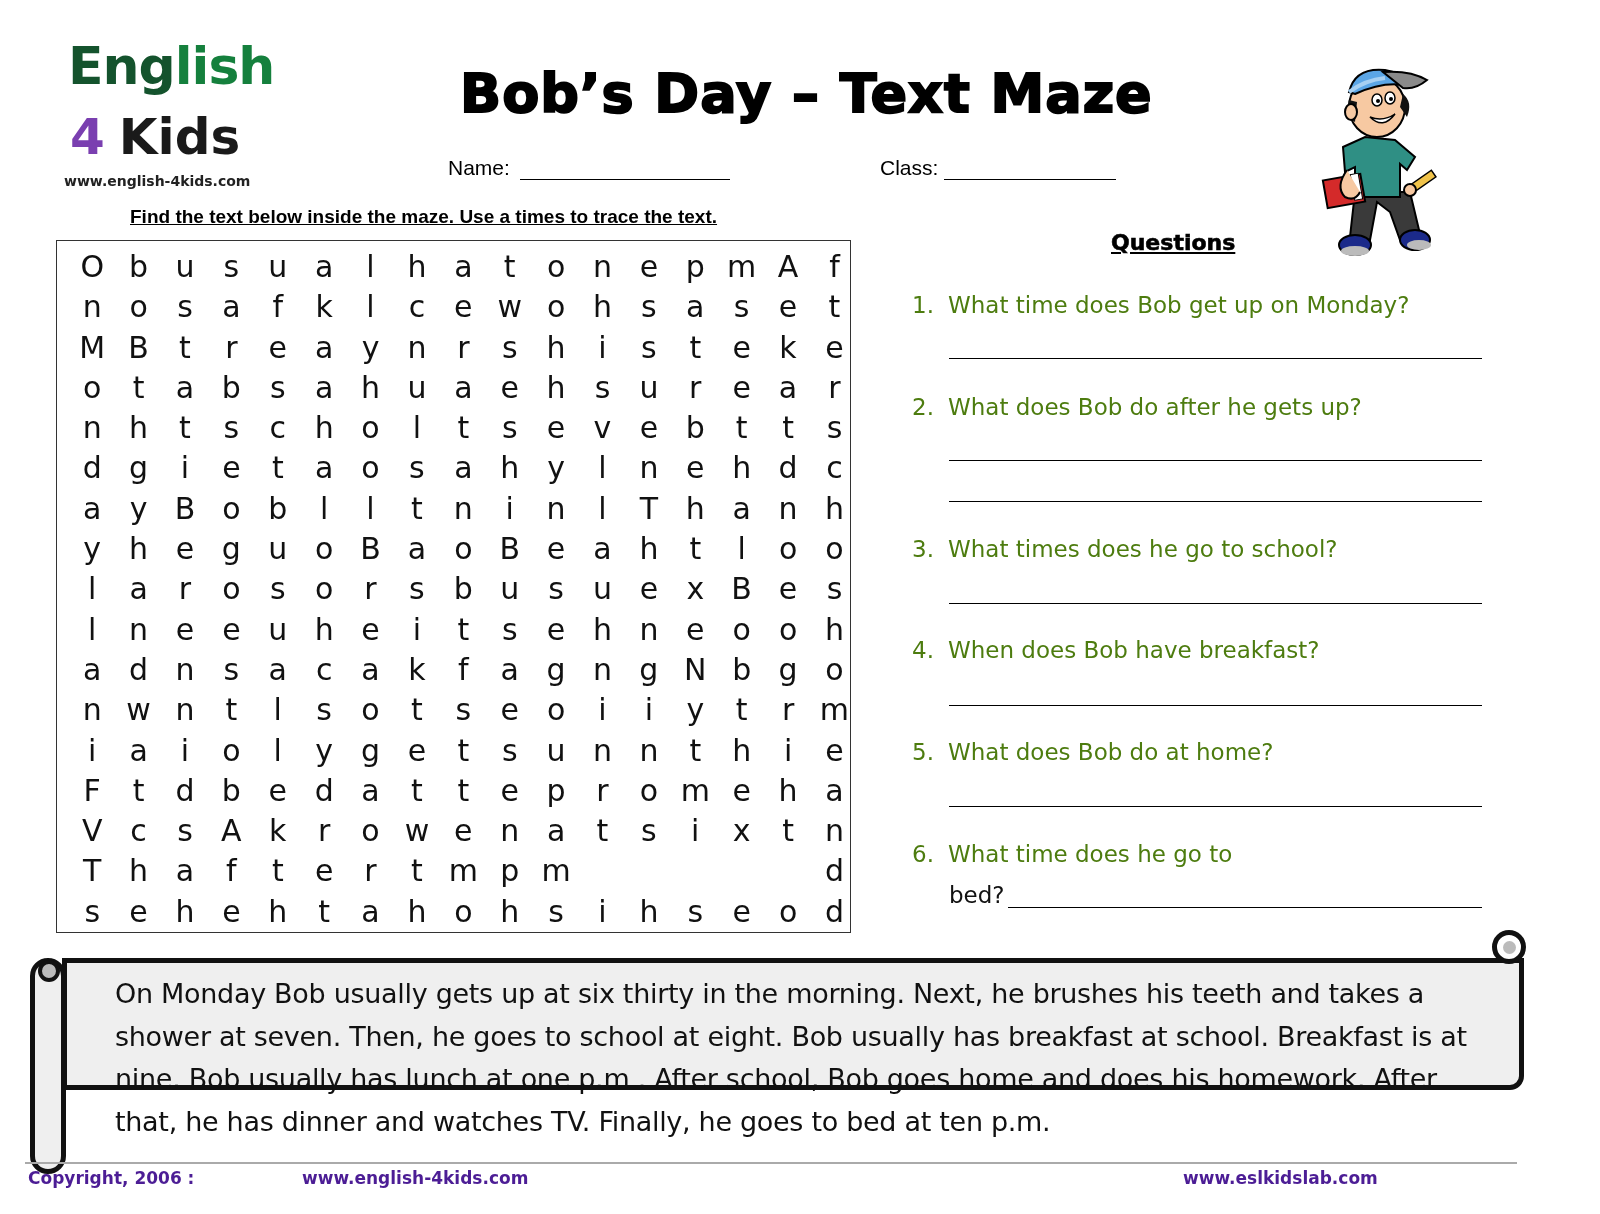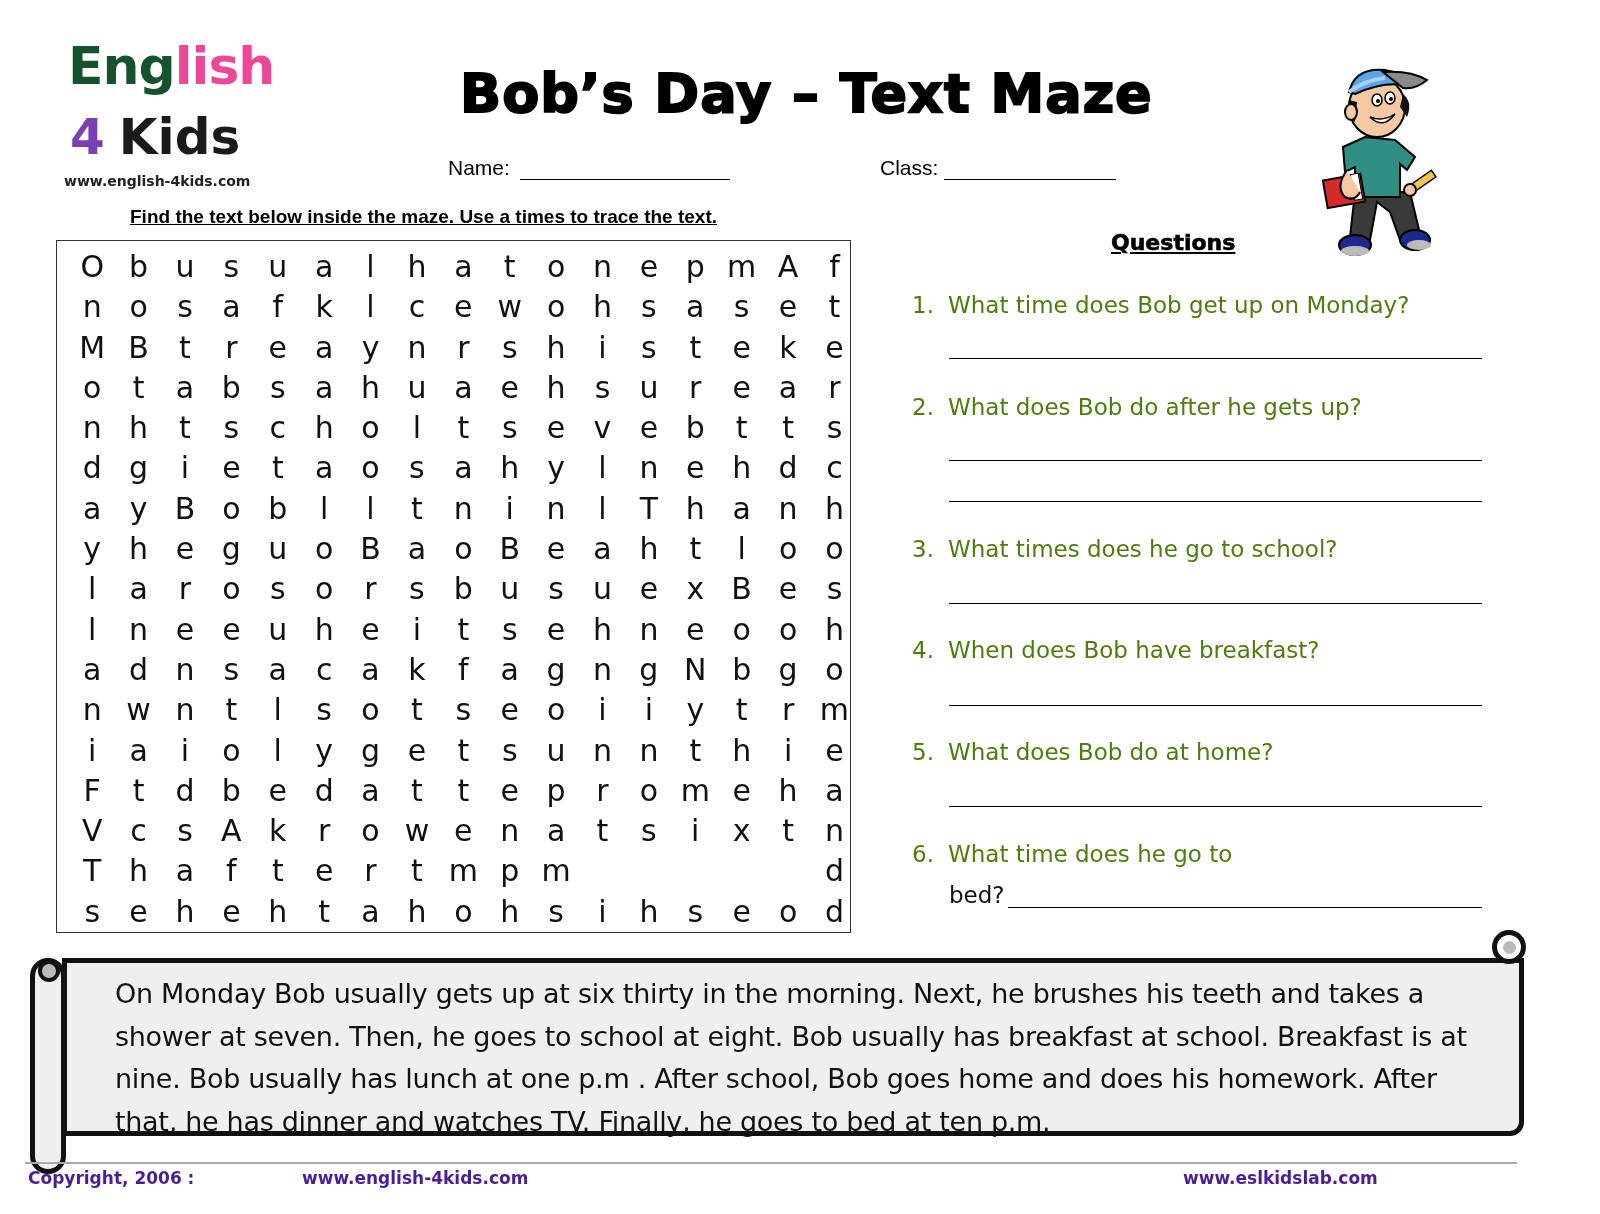--- a/index.html
+++ b/index.html
@@ -2,21 +2,21 @@
 <html><head>
   <meta charset="utf-8">
   <style>
     * { margin: 0; padding: 0; box-sizing: border-box; }
     html, body { width: 1600px; height: 1214px; background: #ffffff; overflow: hidden; }
     body { position: relative; font-family: "DejaVu Sans", sans-serif; color: #000; }
 
     .logo { position: absolute; left: 62px; top: 40px; width: 215px; height: 155px; }
     .logo-line1 { position: absolute; left: 6px; top: 0px; font-family: "DejaVu Sans", sans-serif; font-weight: bold; font-size: 52px; letter-spacing: -1px; line-height: 1; }
     .logo-line1 .dark { color: #14532d; }
-    .logo-line1 .purple { color: #ec4899; }
+    .logo-line1 .purple { color: #15803d; }
     .logo-line2 { position: absolute; left: 8px; top: 72px; font-family: "DejaVu Sans", sans-serif; font-weight: bold; font-size: 50px; line-height: 1; }
     .logo-line2 .purple { color: #7a3fb0; margin-right: 14px; }
     .logo-line2 .dark { color: #1a1a1a; }
     .logo-url { position: absolute; left: 2px; top: 133px; font-family: "DejaVu Sans", sans-serif; font-weight: bold; font-size: 14px; color: #222; }
 
     .title { position: absolute; left: 460px; top: 62px; font-family: "DejaVu Sans", sans-serif; font-weight: 900; font-size: 54px; letter-spacing: 1px; -webkit-text-stroke: 2px #000; }
 
     .field { position: absolute; font-family: "Liberation Sans", sans-serif; font-size: 21px; }
     .field .line { display: inline-block; border-bottom: 1.5px solid #000; vertical-align: bottom; height: 20px; margin-left: 10px; }
     .name-field { left: 448px; top: 156px; }
@@ -32,21 +32,21 @@
     .maze-grid { position: absolute; left: 12px; top: 6px; display: grid; grid-template-columns: repeat(17, 46.4px); grid-auto-rows: 40.3px; }
     .cell { font-family: "DejaVu Sans", sans-serif; font-size: 30px; text-align: center; line-height: 40px; color: #111; }
 
     .q-heading { position: absolute; left: 1111px; top: 230px; font-family: "DejaVu Sans", sans-serif; font-weight: 900; font-size: 22px; text-decoration: underline; text-align: center; -webkit-text-stroke: 0.6px #000; }
     .question { position: absolute; left: 912px; font-family: "DejaVu Sans", sans-serif; font-size: 23px; color: #4d7c0f; }
     .question .num { display: inline-block; width: 36px; }
     .answer-line { position: absolute; left: 949px; width: 533px; border-bottom: 1.5px solid #000; height: 1px; }
     .q6-line2 { position: absolute; left: 949px; top: 882px; font-family: "DejaVu Sans", sans-serif; font-size: 23px; color: #111; }
 
     .scroll { position: absolute; left: 30px; top: 930px; width: 1500px; height: 245px; }
-    .scroll-body { position: absolute; left: 32px; top: 28px; width: 1462px; height: 178px; background: #efefef; border: 5px solid #111; border-radius: 0 0 14px 0; }
+    .scroll-body { position: absolute; left: 32px; top: 28px; width: 1462px; height: 132px; background: #efefef; border: 5px solid #111; border-radius: 0 0 14px 0; }
     .scroll-left { position: absolute; left: 0px; top: 28px; width: 36px; height: 216px; background: #efefef; border: 5px solid #111; border-radius: 18px; }
     .scroll-curl-left { position: absolute; left: 8px; top: 30px; width: 22px; height: 22px; background: #bbb; border: 4px solid #111; border-radius: 50%; }
     .scroll-curl-right { position: absolute; left: 1462px; top: 0px; width: 34px; height: 34px; background: #fff; border: 5px solid #111; border-radius: 50%; }
     .scroll-curl-right::after { content: ""; position: absolute; left: 6px; top: 6px; width: 13px; height: 13px; background: #bbb; border-radius: 50%; }
     .story { position: absolute; left: 48px; top: 10px; width: 1380px; font-family: "DejaVu Sans", sans-serif; font-size: 27px; line-height: 42.5px; color: #111; letter-spacing: -0.3px; }
 
     .footer-rule { position: absolute; left: 25px; top: 1162px; width: 1492px; border-top: 2px solid #aaa; }
     .footer { position: absolute; top: 1168px; font-family: "DejaVu Sans", sans-serif; font-weight: bold; font-size: 17px; color: #4c1d95; }
     .f-copy { left: 28px; }
     .f-url1 { left: 302px; }

